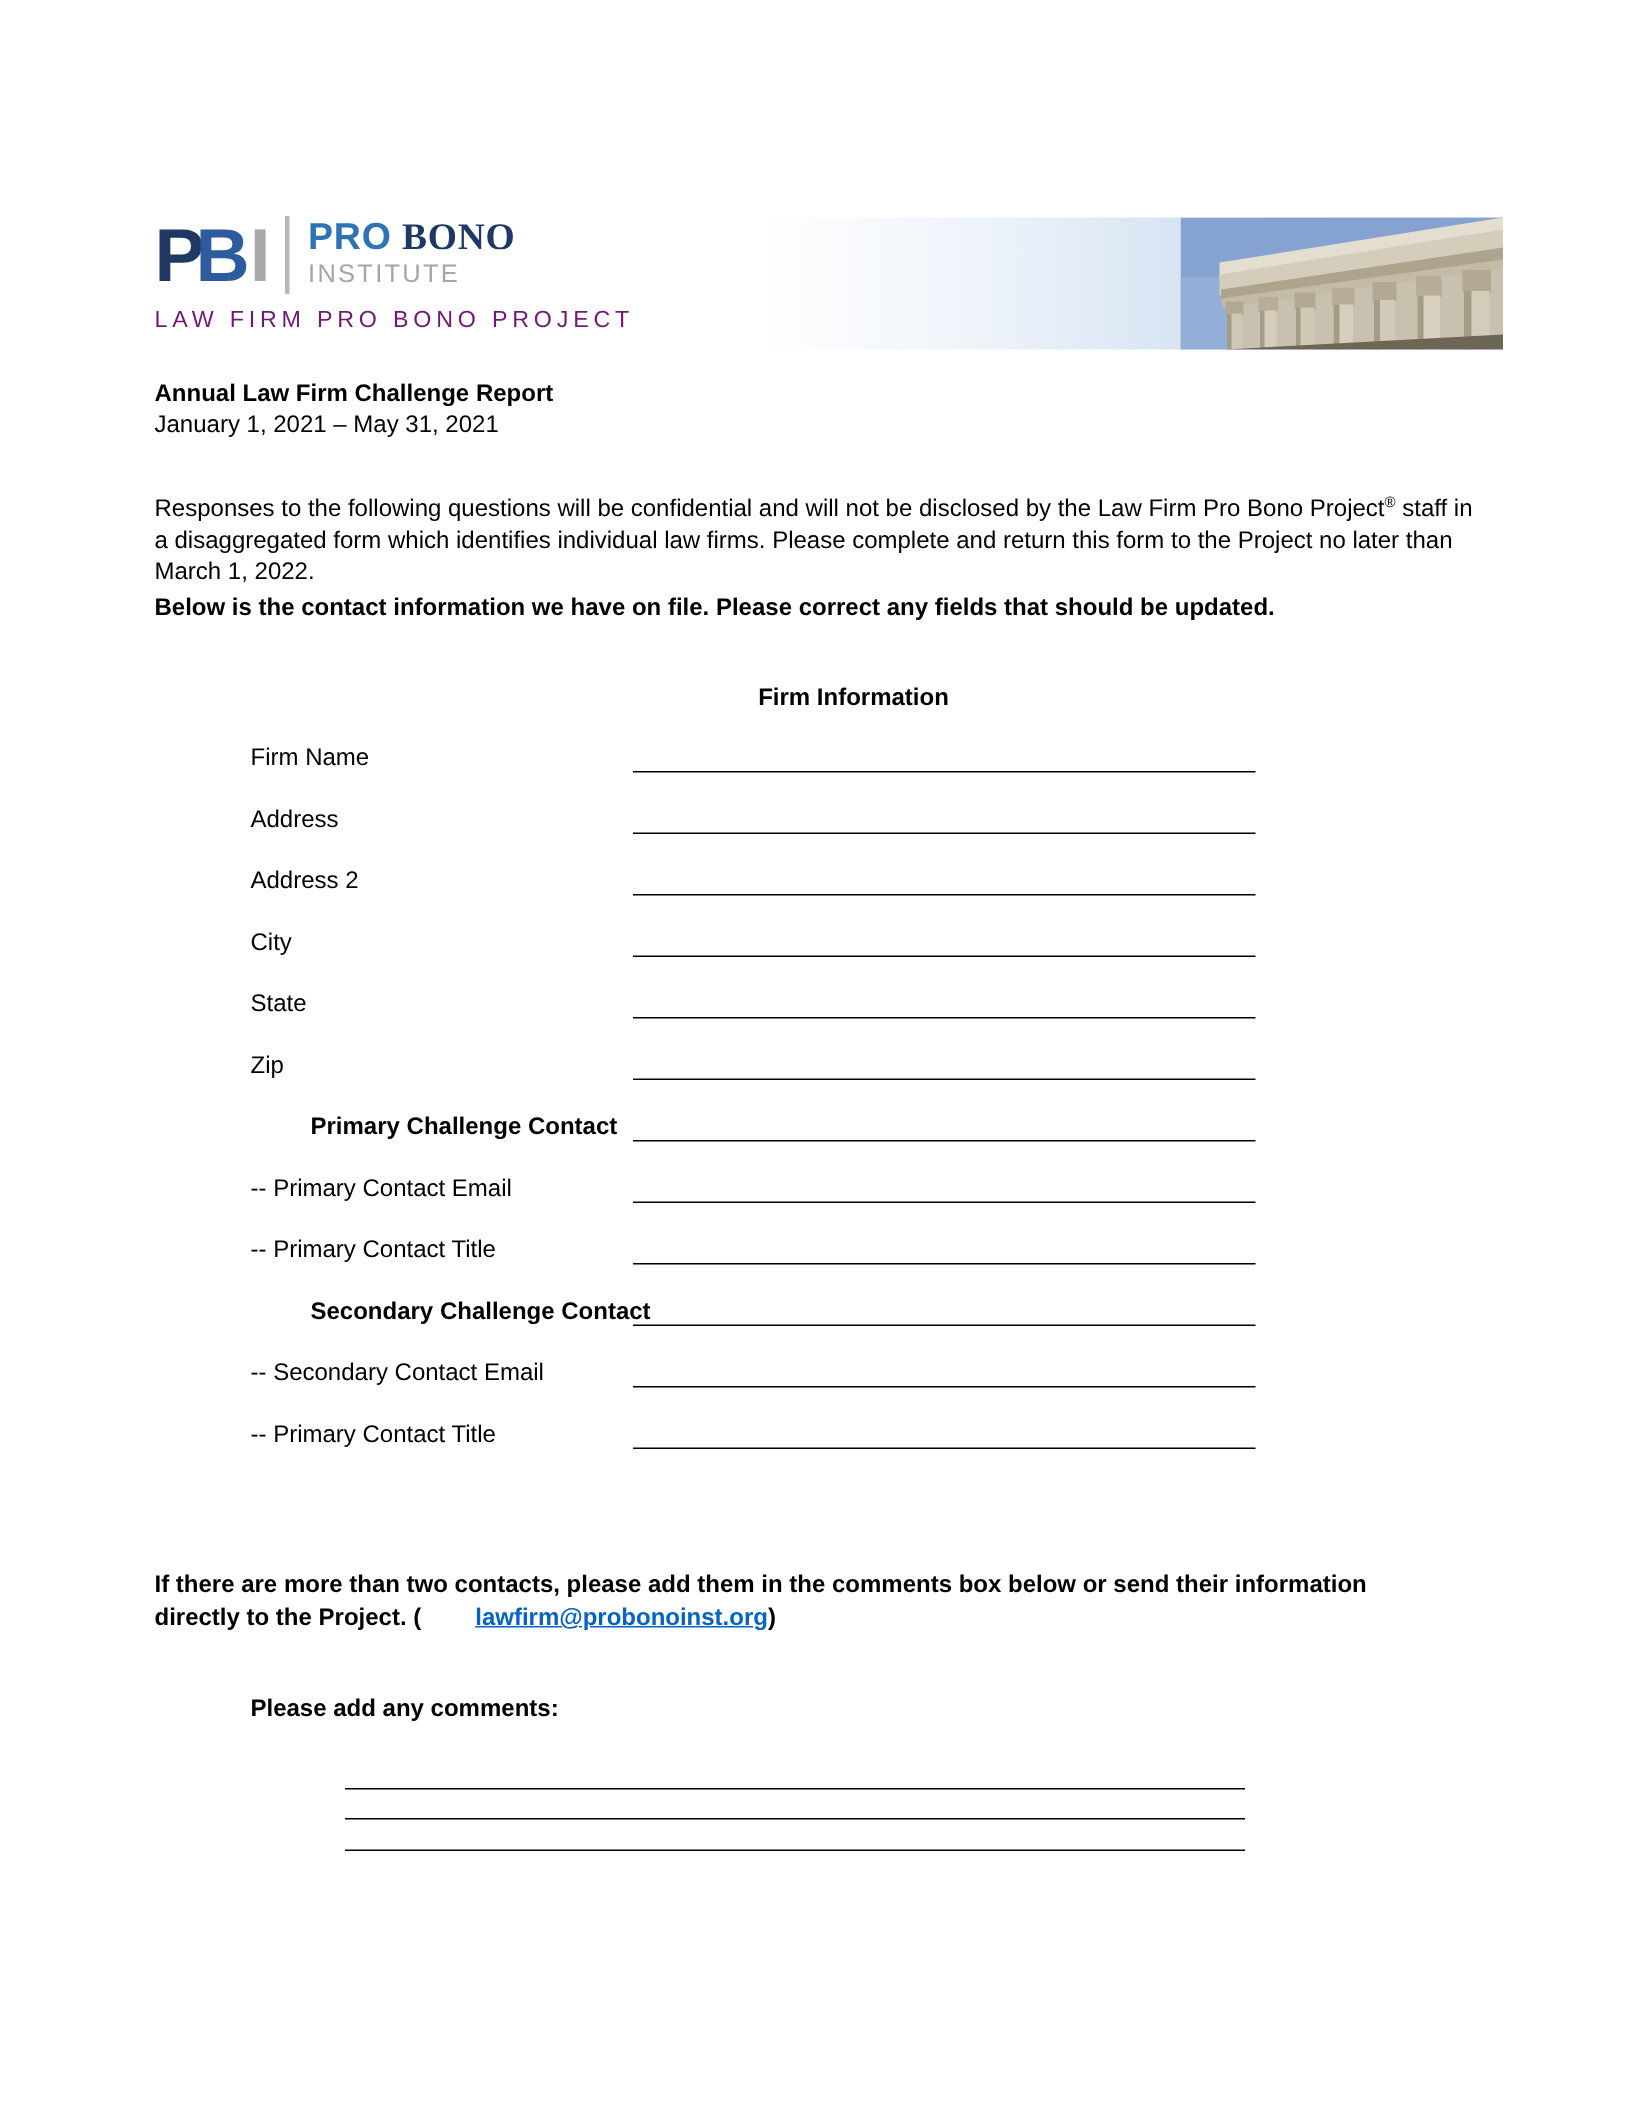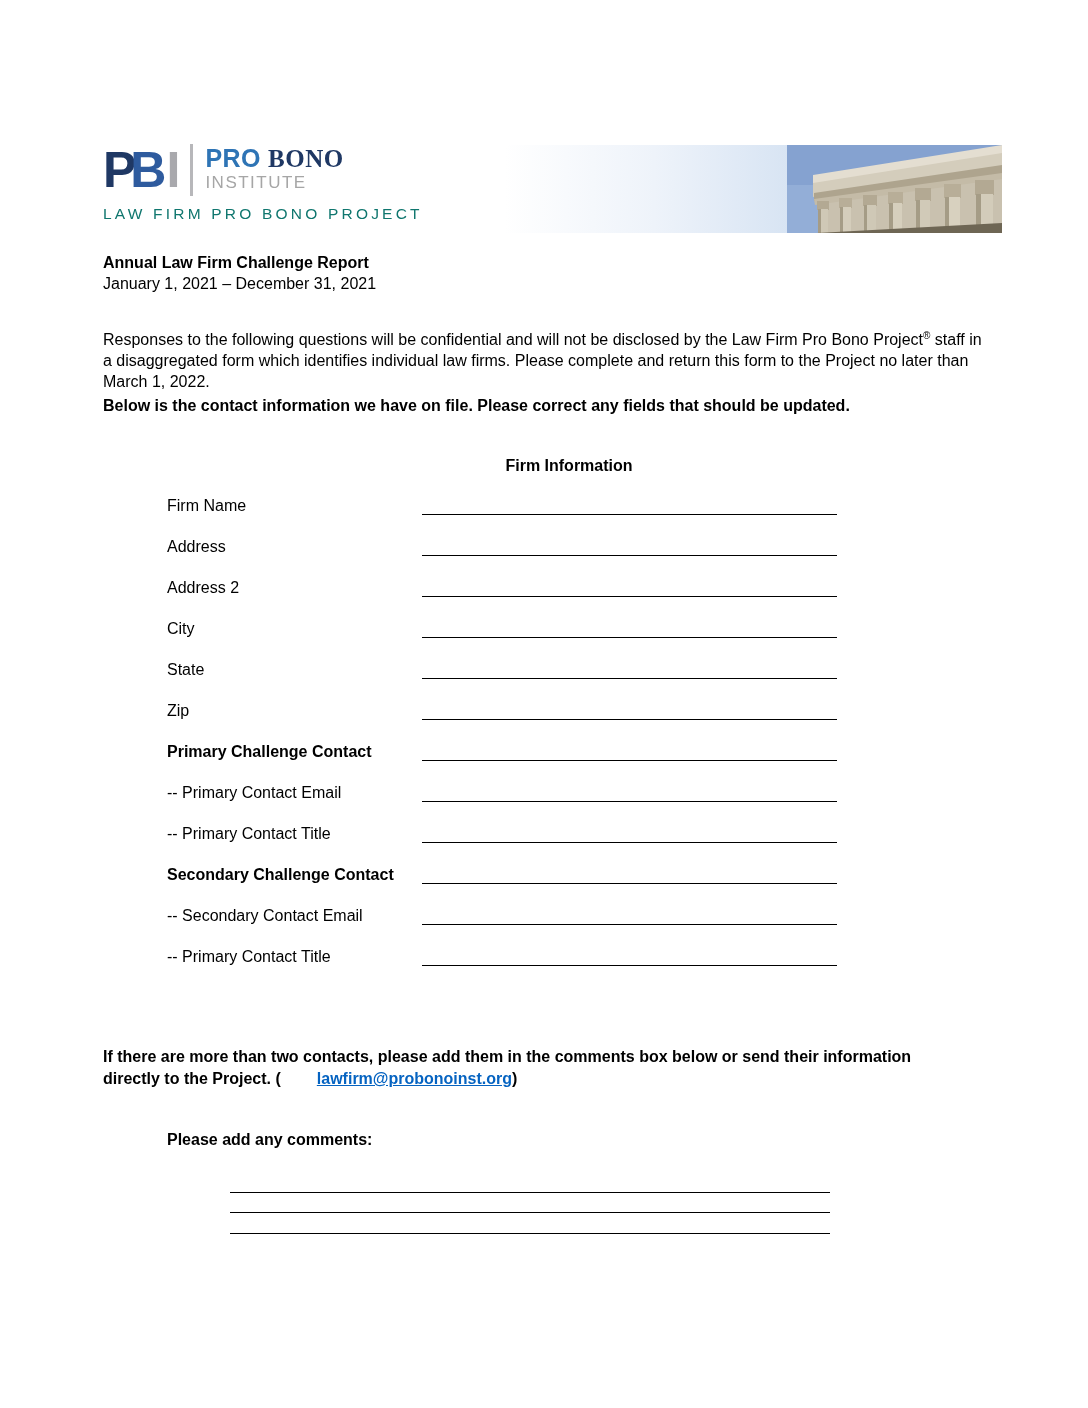--- a/index.html
+++ b/index.html
@@ -17,39 +17,39 @@
   .logo-acronym{font-weight:bold;font-size:50px;line-height:50px;letter-spacing:-2px;}
   .logo-acronym .p{color:#1F3864;}
   .logo-acronym .b{color:#2E5B9E;margin-left:-4px;}
   .logo-acronym .i{color:#A9A9AD;margin-left:2px;}
   .logo-divider{width:3px;height:52px;background:#B7B7BA;margin:0 12px 0 12px;}
   .logo-words{display:flex;flex-direction:column;line-height:24px;}
   .logo-line1{font-weight:bold;font-size:25px;letter-spacing:0.5px;}
   .logo-line1 .pro{color:#2E74B5;}
   .logo-line1 .bono{color:#1F3864;margin-left:7px;font-family:Liberation Serif, serif;}
   .logo-line2{font-size:17px;color:#A6A6A6;letter-spacing:1.5px;}
-  .logo-tagline{margin-top:9px;font-size:15.5px;color:#0f766e;letter-spacing:3.2px;white-space:nowrap;}
+  .logo-tagline{margin-top:9px;font-size:15.5px;color:#701a75;letter-spacing:3.2px;white-space:nowrap;}
   
   .banner{
     position:absolute;left:505px;top:145px;width:497px;height:88px;
     background:linear-gradient(90deg,#ffffff 0%,#eef3fa 30%,#cdddf0 70%,#b4c9e6 100%);
   }
   .banner svg{position:absolute;right:0;top:0;display:block;}
   
   .title-block{position:absolute;left:103px;top:252px;line-height:21px;}
   .doc-title{font-weight:bold;}
   .intro{position:absolute;left:103px;top:314px;width:890px;line-height:21px;margin-top:11px;}
   .reg{font-size:10px;vertical-align:super;}
   .instruction{position:absolute;left:103px;top:397px;width:890px;font-weight:bold;}
   .section-title{position:absolute;left:103px;top:457px;width:932px;text-align:center;font-weight:bold;}
   
   .form-rows{position:absolute;left:167px;top:494px;width:670px;}
   .form-row{position:relative;height:41px;}
   .field-label{position:absolute;left:0;top:3px;white-space:nowrap;}
-  .field-label.bold{font-weight:bold;}
+  .field-label.bold{font-weight:bold;margin-left:40px;}
   .field-line{position:absolute;left:255px;top:20px;width:415px;height:0;border-top:1.6px solid #000;}
   
   .note{position:absolute;left:103px;top:1046px;width:830px;font-weight:bold;line-height:22px;}
   .note a{color:#0563C1;text-decoration:underline;padding-left:36px;}
   .comments-label{position:absolute;left:167px;top:1131px;font-weight:bold;}
   .comments-lines{position:absolute;left:230px;top:1172px;width:600px;}
   .comment-line{height:19.5px;border-bottom:1.5px solid #000;}
 </style>
 </head>
 <body>
@@ -102,21 +102,21 @@
         <rect x="158" y="52" width="4" height="36" fill="#a59c86"></rect>
       <rect x="189" y="49" width="17" height="39" fill="#d3ccba"></rect>
         <rect x="189" y="49" width="5" height="39" fill="#a59c86"></rect>
 
       <polygon points="30,88 215,78 215,88" fill="#6e6654"></polygon>
     </svg>
   </div>
 
   <div class="title-block">
     <div class="doc-title">Annual Law Firm Challenge Report</div>
-    <div class="doc-dates">January 1, 2021 – December 31, 2021</div>
+    <div class="doc-dates">January 1, 2021 – May 31, 2021</div>
   </div>
 
   <div class="intro"><span>Responses to the following questions will be confidential and will not be disclosed by the Law Firm Pro Bono Project</span><span class="reg">®</span><span> staff in a disaggregated form which identifies individual law firms. Please complete and return this form to the Project no later than March 1, 2022.</span></div>
 
   <div class="instruction">Below is the contact information we have on file. Please correct any fields that should be updated.</div>
 
   <div class="section-title">Firm Information</div>
 
   <div class="form-rows">
     <div class="form-row">

